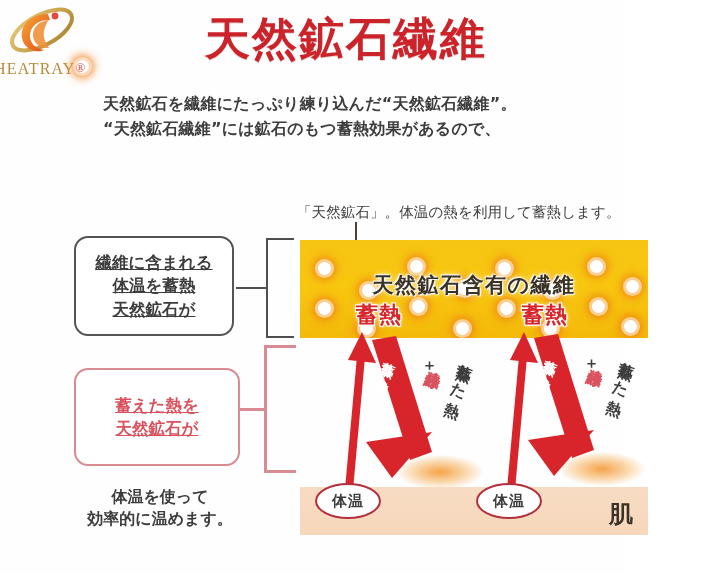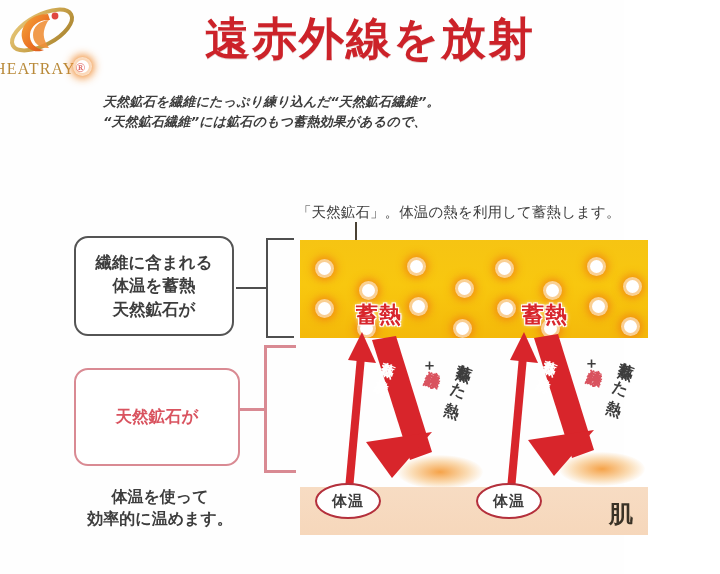--- a/index.html
+++ b/index.html
@@ -23,22 +23,22 @@
   .title{
     position:absolute;left:205px;top:14px;
     font-size:45px;font-weight:bold;color:#cc2229;
     letter-spacing:2px;line-height:1.1;white-space:nowrap;
     text-shadow:0 1px 0 rgba(120,0,0,.18);
   }
 
   
   .intro{
     position:absolute;left:103px;top:92px;width:540px;
-    font-size:13px;color:#3d3d3d;line-height:1.55;
-    letter-spacing:.2px;font-weight:bold;font-style:italic;
+    font-size:16px;color:#3d3d3d;line-height:1.55;
+    letter-spacing:.2px;font-weight:bold;
   }
   .intro div{white-space:nowrap;}
 
   
   .mineral-caption{
     position:absolute;left:297px;top:203px;
     font-size:14.5px;color:#3d3d3d;white-space:nowrap;letter-spacing:.1px;
   }
   .caption-leader{
     position:absolute;left:355px;top:222px;width:2px;height:50px;background:#4a4134;
@@ -66,21 +66,21 @@
   .info-box.gray{
     left:74px;top:236px;width:160px;height:100px;
     border:2px solid #545454;color:#3d3d3d;
     font-size:16.5px;line-height:1.42;font-weight:bold;
   }
   .info-box.red{
     left:74px;top:368px;width:166px;height:98px;
     border:2px solid #d98a93;color:#d9535f;
     font-size:16.5px;line-height:1.42;font-weight:bold;
   }
-  .info-box div{white-space:nowrap;}
+  .info-box div{white-space:nowrap;text-decoration:underline;}
 
   
   .bottom-note{
     position:absolute;left:70px;top:486px;width:180px;
     text-align:center;font-size:16px;color:#3d3d3d;
     line-height:1.4;font-weight:bold;
   }
   .bottom-note div{white-space:nowrap;}
 
   
@@ -190,21 +190,21 @@
         <path d="M47 16 C37 17 31 23 31 31 C31 39 38 45 47 44 C43 38 41 33 42 27
                  C43 22 45 18 47 16 Z" fill="#f0903a" opacity=".9"></path>
         <circle cx="53" cy="12" r="3.4" fill="#e0473f"></circle>
       </svg>
     </div>
     <div class="logo-text">
       <span>HEATRAY</span><span class="dot">®</span>
     </div>
   </div>
 
-  <div class="title">遠赤外線を放射</div>
+  <div class="title">天然鉱石繊維</div>
 
   <div class="intro">
     <div>天然鉱石を繊維にたっぷり練り込んだ“天然鉱石繊維”。</div>
     <div>“天然鉱石繊維”には鉱石のもつ蓄熱効果があるので、</div>
   </div>
 
   <div class="mineral-caption">「天然鉱石」。体温の熱を利用して蓄熱します。</div>
   <div class="caption-leader"></div>
   <div class="caption-leader-h"></div>
 
@@ -222,20 +222,21 @@
     <div class="h" style="left:-20px;top:63px;width:28px;"></div>
   </div>
 
   <div class="info-box gray">
     <div>繊維に含まれる</div>
     <div>体温を蓄熱</div>
     <div>天然鉱石が</div>
   </div>
 
   <div class="info-box red">
+    <div>蓄えた熱を</div>
     <div>天然鉱石が</div>
   </div>
 
   <div class="bottom-note">
     <div>体温を使って</div>
     <div>効率的に温めます。</div>
   </div>
 
   <div class="fabric">
     <div class="dot" style="left:18px;top:22px;"></div>
@@ -248,20 +249,21 @@
     <div class="dot" style="left:156px;top:82px;"></div>
     <div class="dot" style="left:198px;top:22px;"></div>
     <div class="dot" style="left:200px;top:62px;"></div>
     <div class="dot" style="left:246px;top:44px;"></div>
     <div class="dot" style="left:244px;top:82px;"></div>
     <div class="dot" style="left:290px;top:20px;"></div>
     <div class="dot" style="left:292px;top:60px;"></div>
     <div class="dot" style="left:326px;top:40px;"></div>
     <div class="dot" style="left:324px;top:80px;"></div>
 
+    <div class="fabric-label">天然鉱石含有の繊維</div>
     <div class="heat-word w1">蓄熱</div>
     <div class="heat-word w2">蓄熱</div>
   </div>
 
   <div class="glow g1"></div>
   <div class="glow g2"></div>
 
   <svg class="arrow-svg" viewBox="0 0 720 574">
 
     <g>

